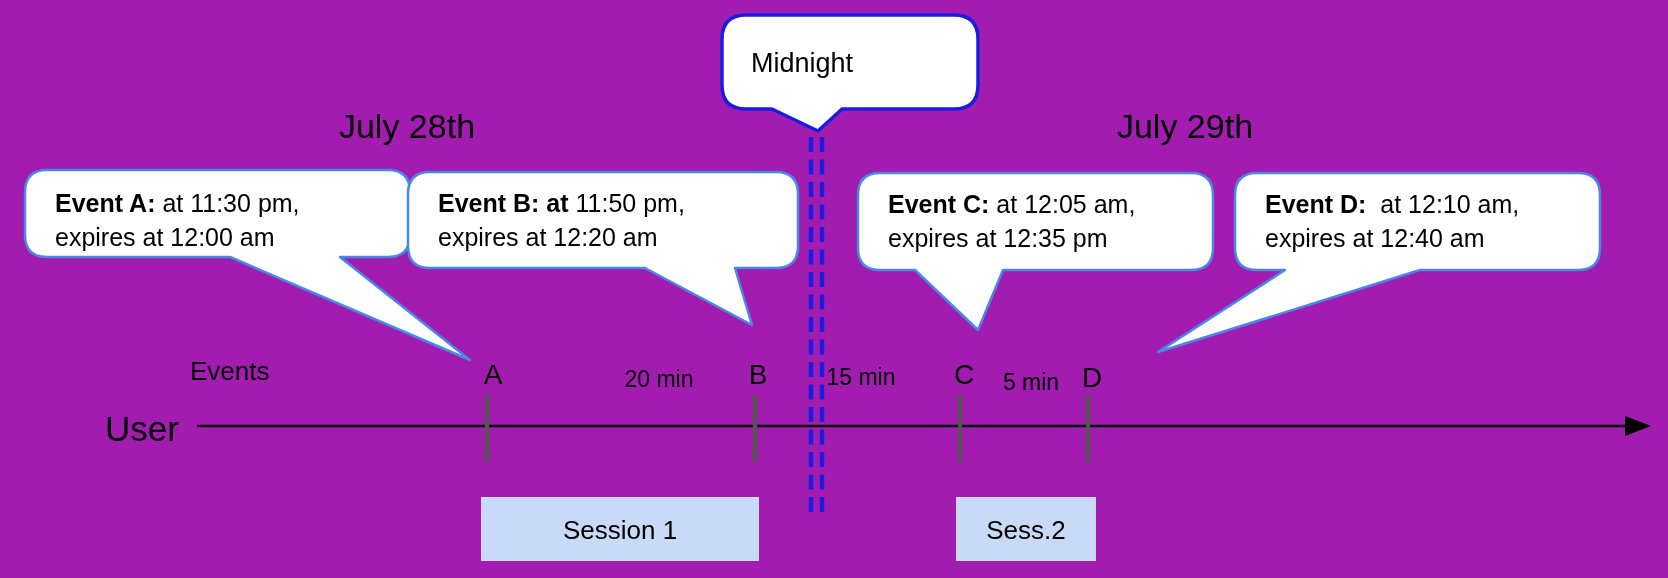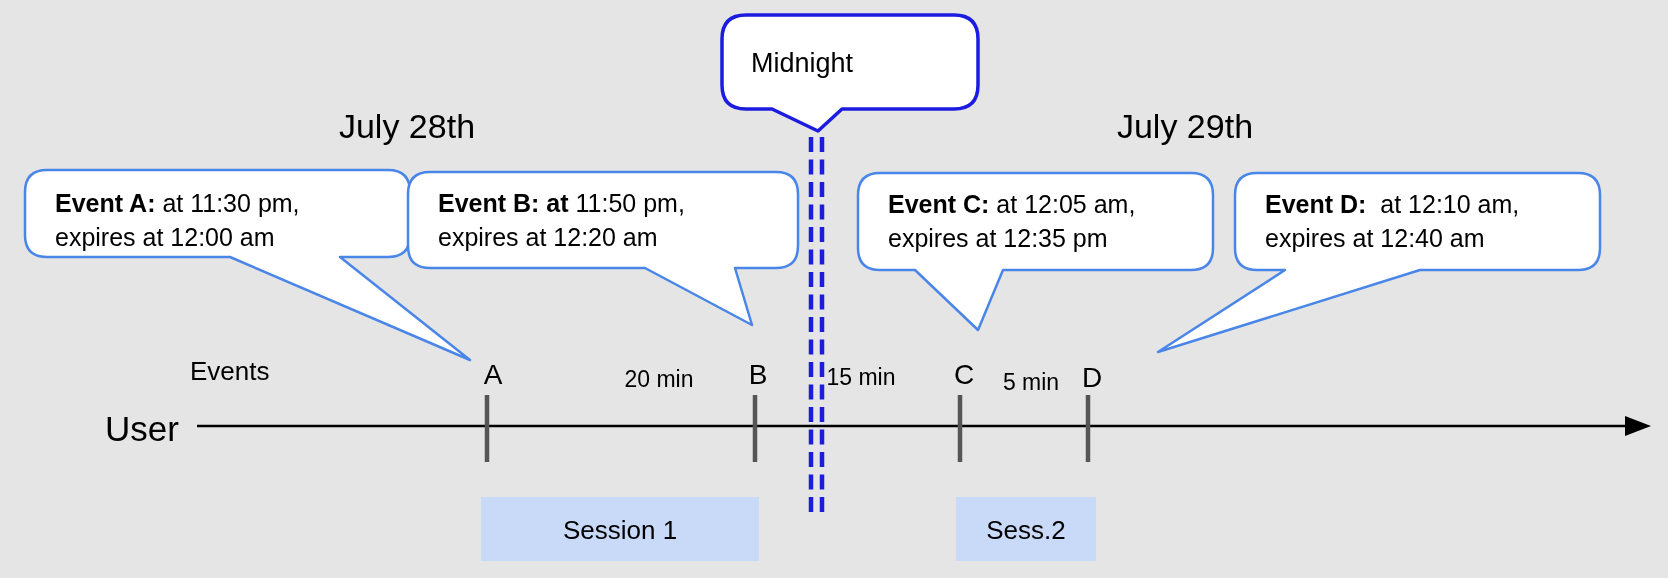--- a/index.html
+++ b/index.html
@@ -1,20 +1,20 @@
 <!DOCTYPE html>
 <html><head>
 <meta charset="utf-8">
 <style>
   html, body { margin: 0; padding: 0; background: #ffffff; }
   #canvas {
     position: relative;
     width: 1668px;
     height: 578px;
-    background: #e5e5e5;
+    background: #a21caf;
     font-family: "Liberation Sans", sans-serif;
     overflow: hidden;
   }
   svg text { font-family: "Liberation Sans", sans-serif; fill: #000000; white-space: pre; }
 </style>
 </head>
 <body>
 
 <div id="canvas">
   <svg width="1668" height="578" viewBox="0 0 1668 578">

